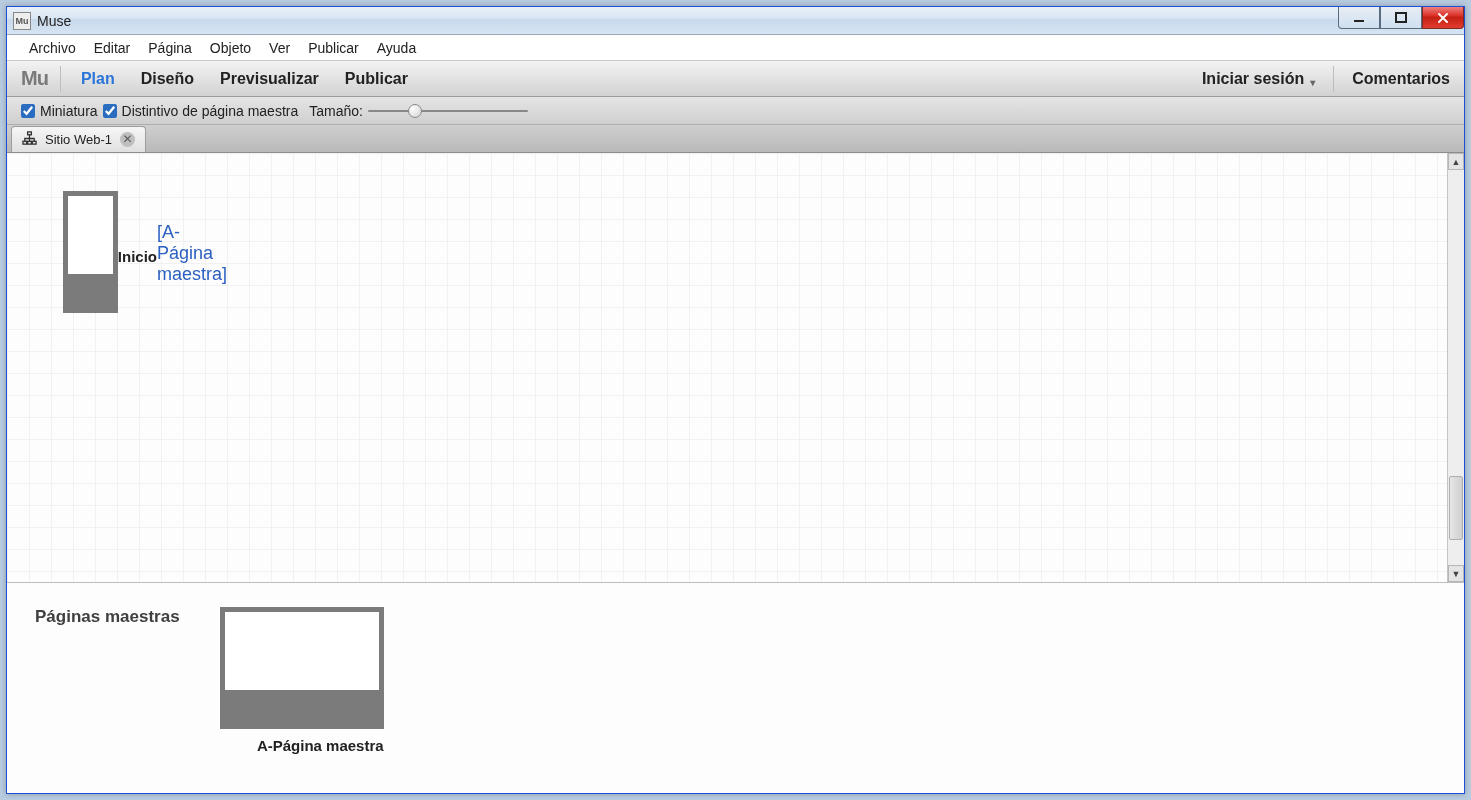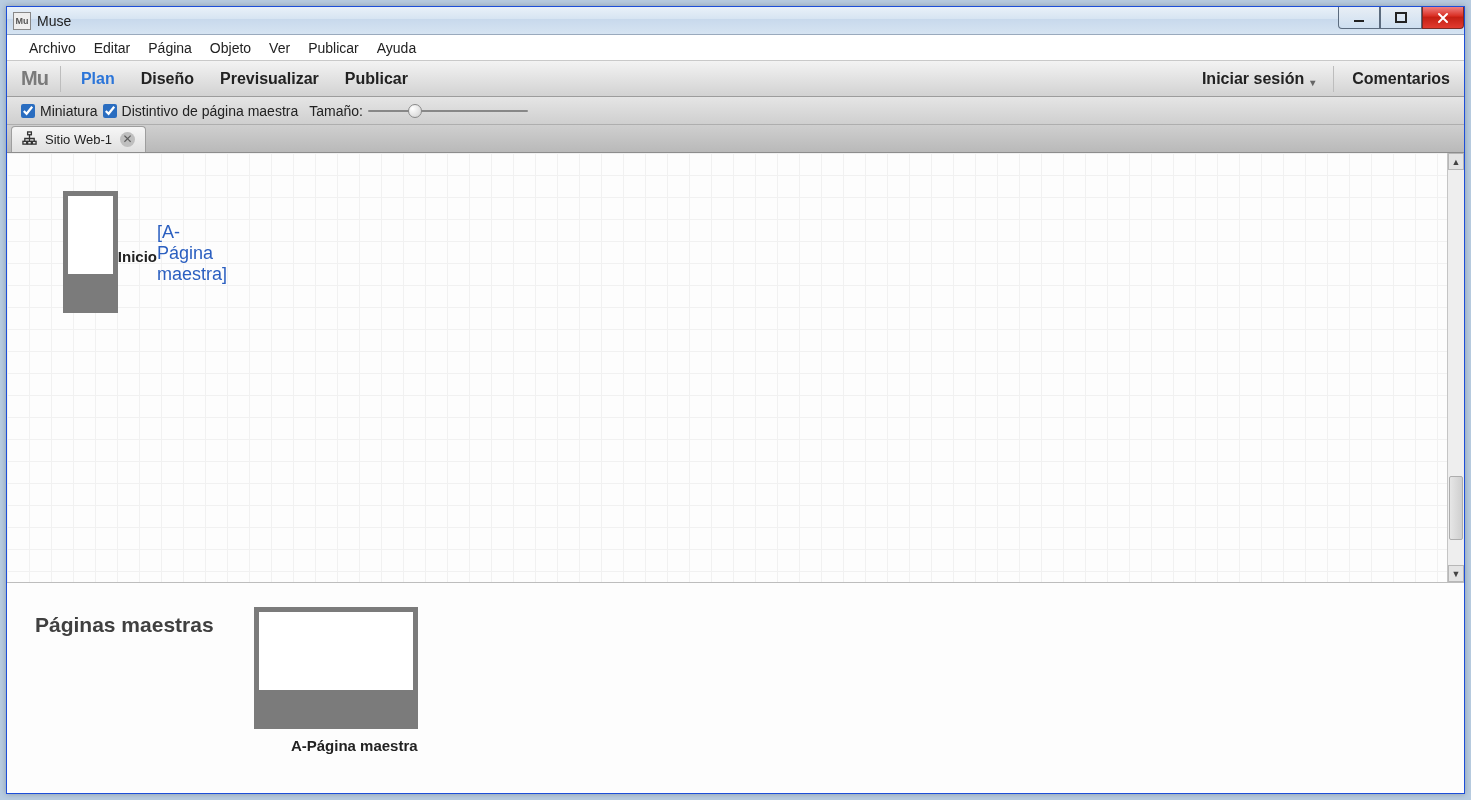--- a/index.html
+++ b/index.html
@@ -172,21 +172,21 @@
   .page-thumb .page-name{margin-top:8px;font-weight:600;font-size:15px;color:#222}
   .page-thumb .master-ref{margin-top:2px;font-size:18px;color:#2b5fc0}
 
   
   .masters{
     height:210px;background:#fdfdfd;
     display:flex;align-items:flex-start;
     padding:24px 10px 10px 28px;gap:40px;
     position:relative;
   }
-  .masters .heading{font-size:21px;font-weight:600;color:#404040;white-space:nowrap;margin-top:6px}
+  .masters .heading{font-size:17px;font-weight:600;color:#404040;white-space:nowrap;}
   .master-thumb{
     display:flex;flex-direction:column;align-items:flex-end;
   }
   .master-thumb .thumb-box{width:164px;height:122px}
   .master-thumb .name{margin-top:8px;font-weight:600;font-size:15px;color:#222}
 
 </style>
 </head>
 <body>
 

